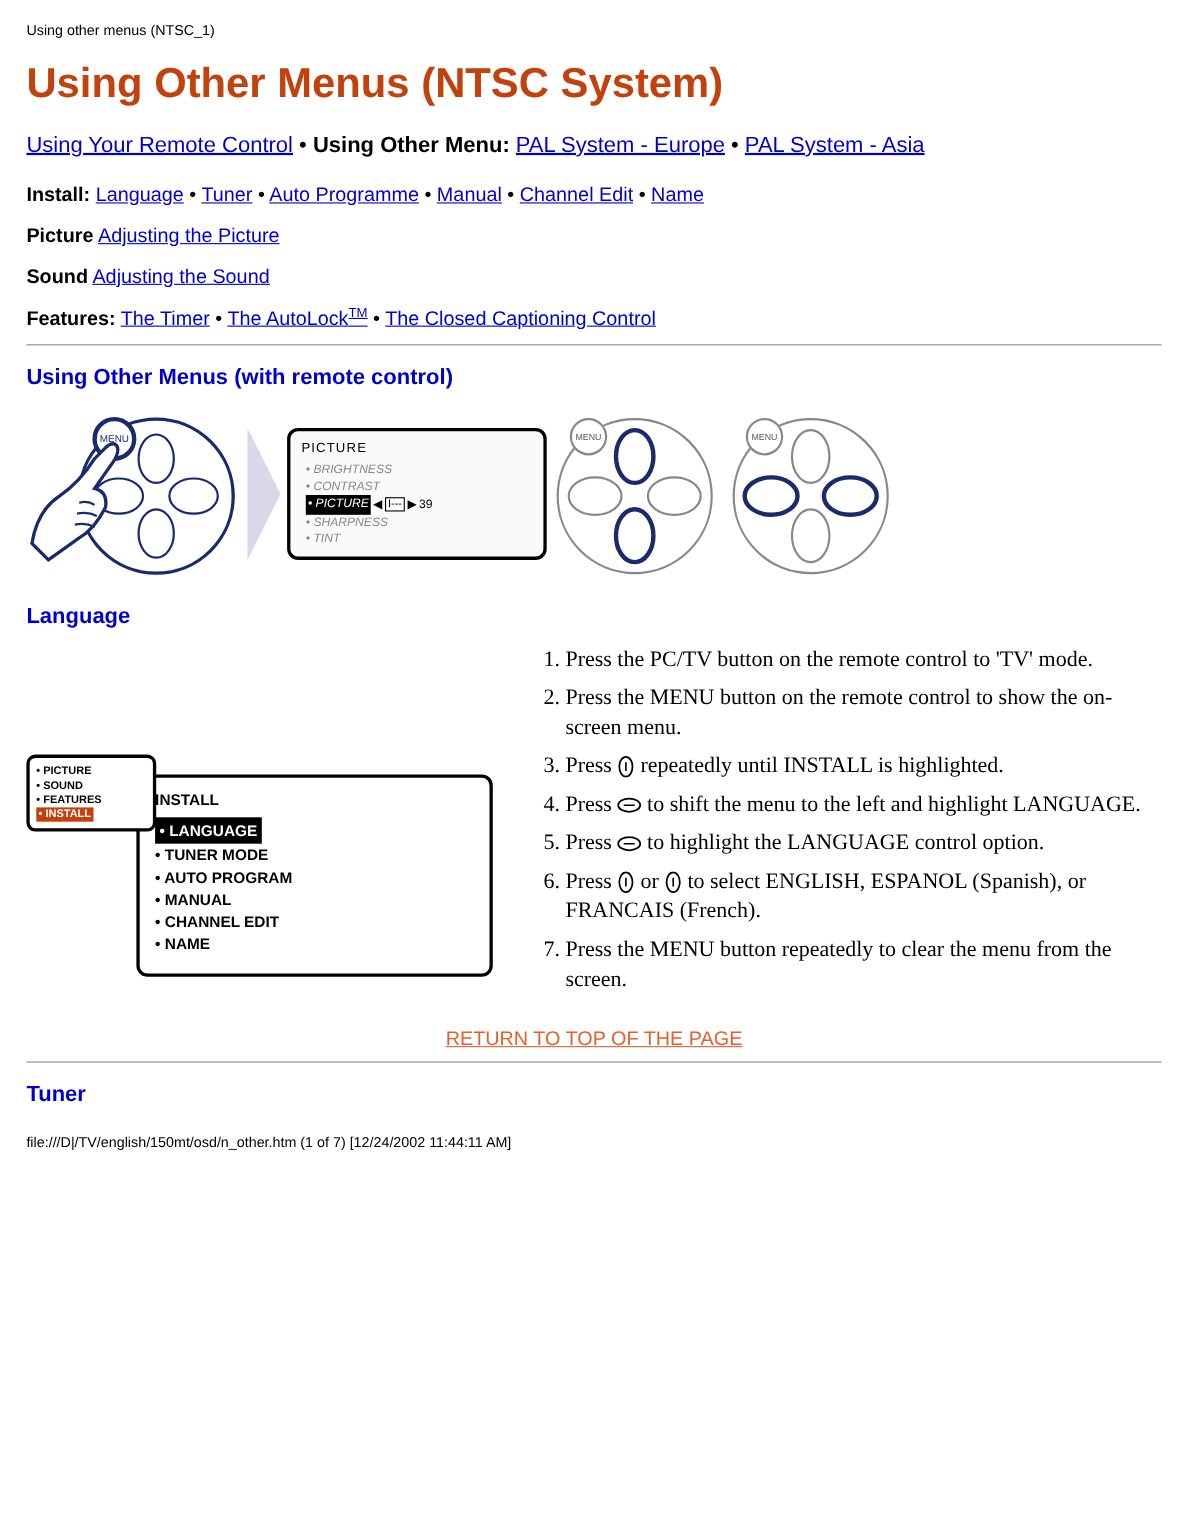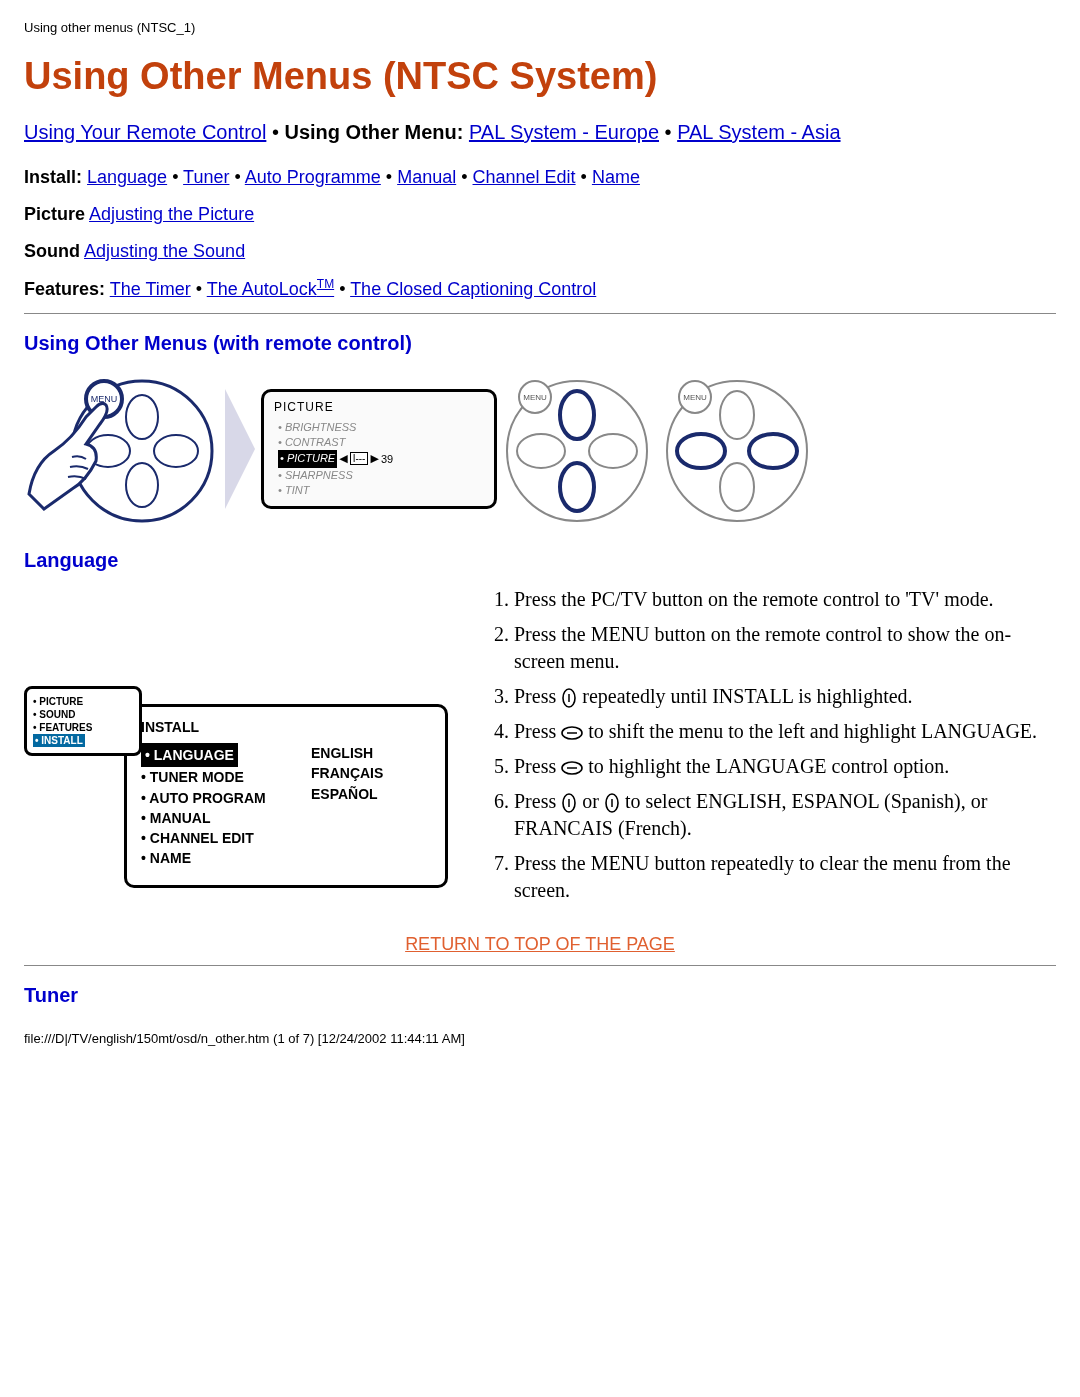--- a/index.html
+++ b/index.html
@@ -126,21 +126,21 @@
     width: 100px;
     border: 3px solid #000;
     border-radius: 8px;
     background: #fff;
     font-size: 10px;
     font-weight: bold;
     padding: 6px 6px;
     z-index: 2;
   }
   .small-card div { line-height: 1.3; }
-  .small-card .sel { background:#0369a1; color:#fff; display:inline-block; padding:0 2px;}
+  .small-card .sel { background:#c2410c; color:#fff; display:inline-block; padding:0 2px;}
   .big-card {
     position: absolute;
     top: 18px; left: 100px;
     width: 290px;
     border: 3px solid #000;
     border-radius: 10px;
     background: #fff;
     padding: 12px 14px 16px 14px;
     z-index: 1;
     font-size: 14px;
@@ -289,25 +289,20 @@
     <div class="big-card">
       <div class="title">INSTALL</div>
       <div class="row">
         <div class="col1">
           <div><span class="sel">• <span>LANGUAGE</span></span></div>
           <div>• <span>TUNER MODE</span></div>
           <div>• <span>AUTO PROGRAM</span></div>
           <div>• <span>MANUAL</span></div>
           <div>• <span>CHANNEL EDIT</span></div>
           <div>• <span>NAME</span></div>
-        </div>
-        <div class="col2">
-          <div>ENGLISH</div>
-          <div>FRANÇAIS</div>
-          <div>ESPAÑOL</div>
         </div>
       </div>
     </div>
   </div>
 
   <ol class="steps">
     <li>Press the PC/TV button on the remote control to 'TV' mode.</li>
     <li>Press the MENU button on the remote control to show the on-screen menu.</li>
     <li>
       <span>Press </span><svg class="inline-icon" width="16" height="20" viewBox="0 0 16 20">

